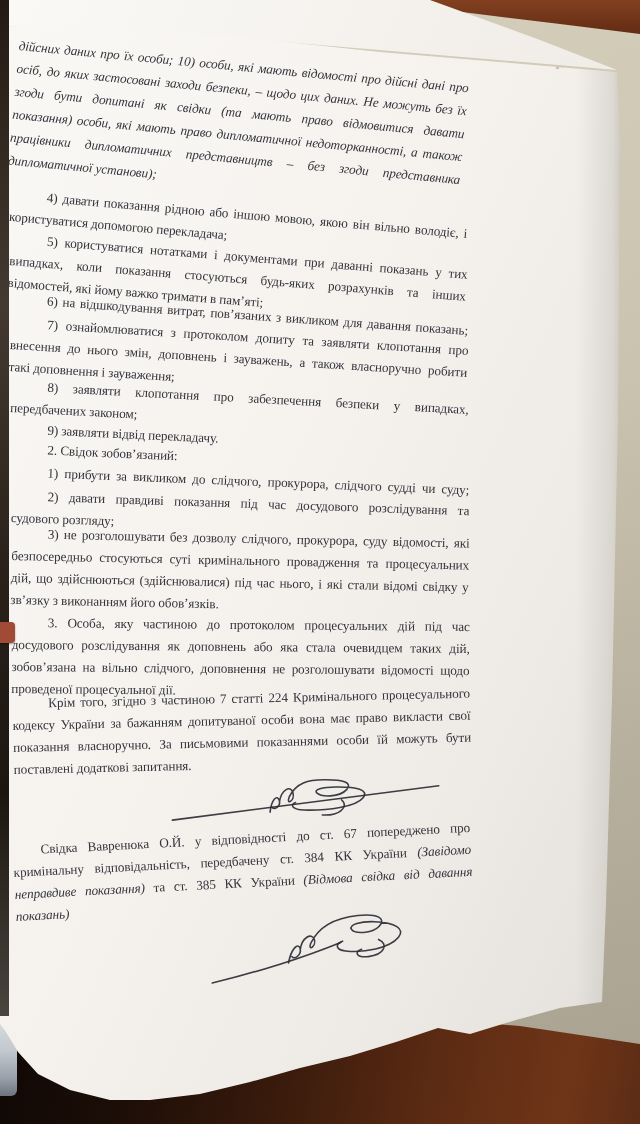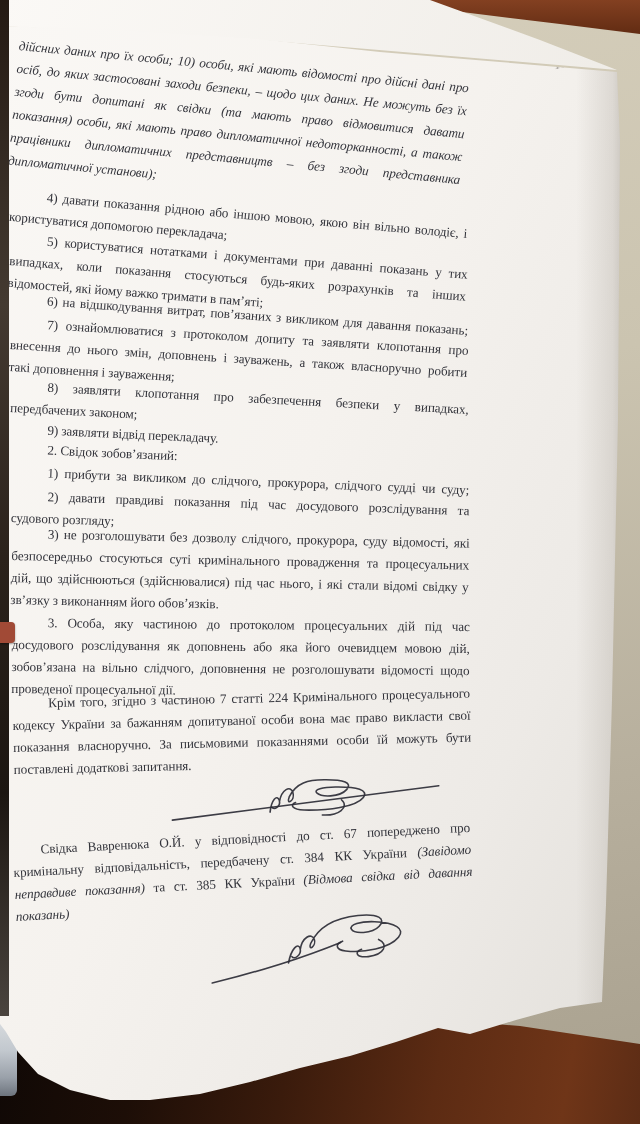--- a/index.html
+++ b/index.html
@@ -352,23 +352,23 @@
             <span>під</span>
             <span>час</span>
           </div>
           <div class="tl jl">
             <span>досудового</span>
             <span>розслідування</span>
             <span>як</span>
             <span>доповнень</span>
             <span>або</span>
             <span>яка</span>
-            <span>його</span>
+            <span>стала</span>
             <span>очевидцем</span>
-            <span>мовою</span>
+            <span>таких</span>
             <span>дій,</span>
           </div>
           <div class="tl jl">
             <span>зобов’язана</span>
             <span>на</span>
             <span>вільно</span>
             <span>слідчого,</span>
             <span>доповнення</span>
             <span>не</span>
             <span>розголошувати</span>

